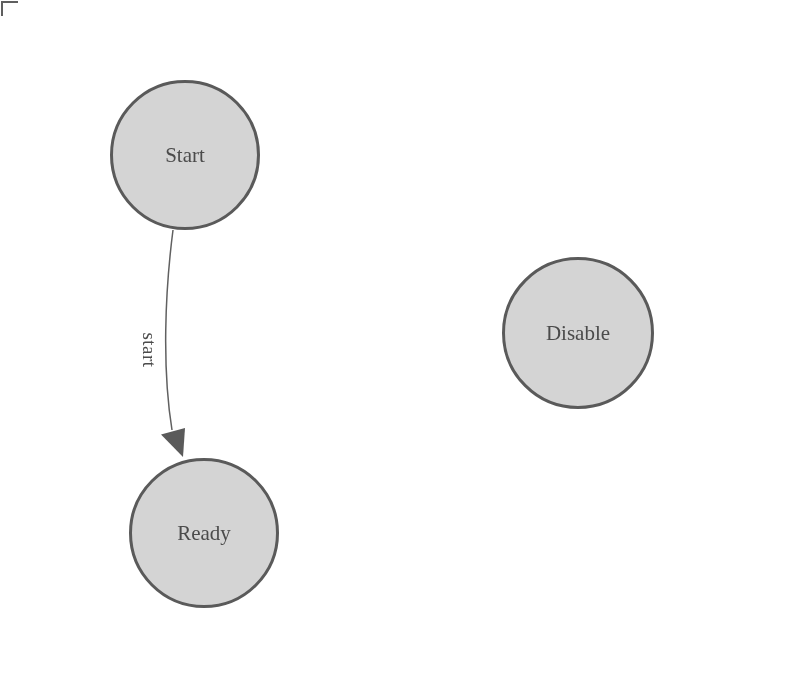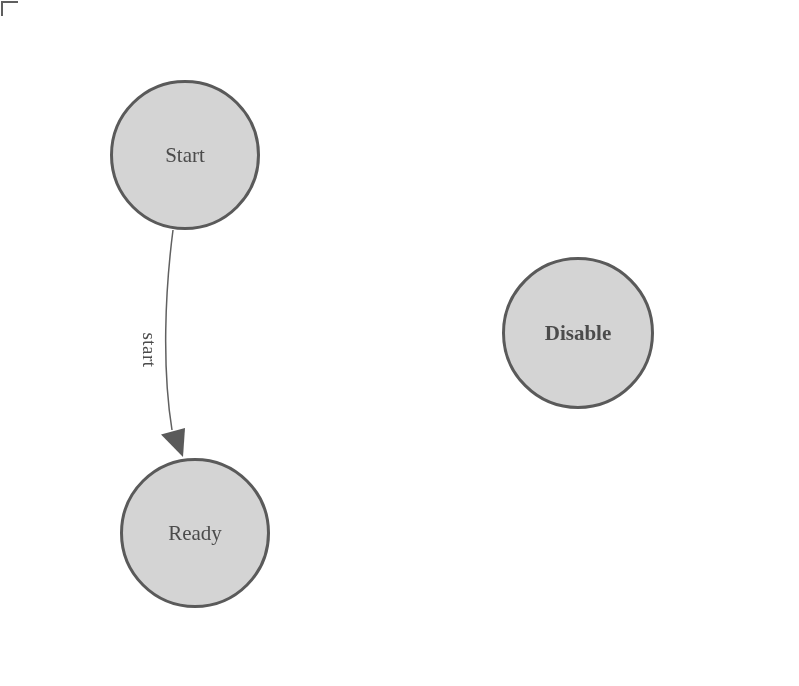--- a/index.html
+++ b/index.html
@@ -86,21 +86,21 @@
       <path class="edge-path" d="M 173 230 C 165 292 162 368 172 430"></path>
       <polygon class="edge-arrowhead" points="183,457 161,434.5 185,428"></polygon>
       <text class="edge-label" transform="translate(149,350) rotate(90)">start</text>
     </g>
   </svg>
 
   <div id="nodes-layer">
       <div class="node" style="left: 110px; top: 80px; width: 150px; height: 150px;">
         <span class="node-label">Start</span>
       </div>
-      <div class="node" style="left: 120px; top: 458px; width: 150px; height: 150px;">
+      <div class="node" style="left: 129px; top: 458px; width: 150px; height: 150px;">
         <span class="node-label">Ready</span>
       </div>
-      <div class="node" style="left: 502px; top: 257px; width: 152px; height: 152px; font-weight: bold;">
+      <div class="node" style="left: 502px; top: 257px; width: 152px; height: 152px;">
         <span class="node-label">Disable</span>
       </div>
     </div>
 
 </div>
 
 </body></html>

